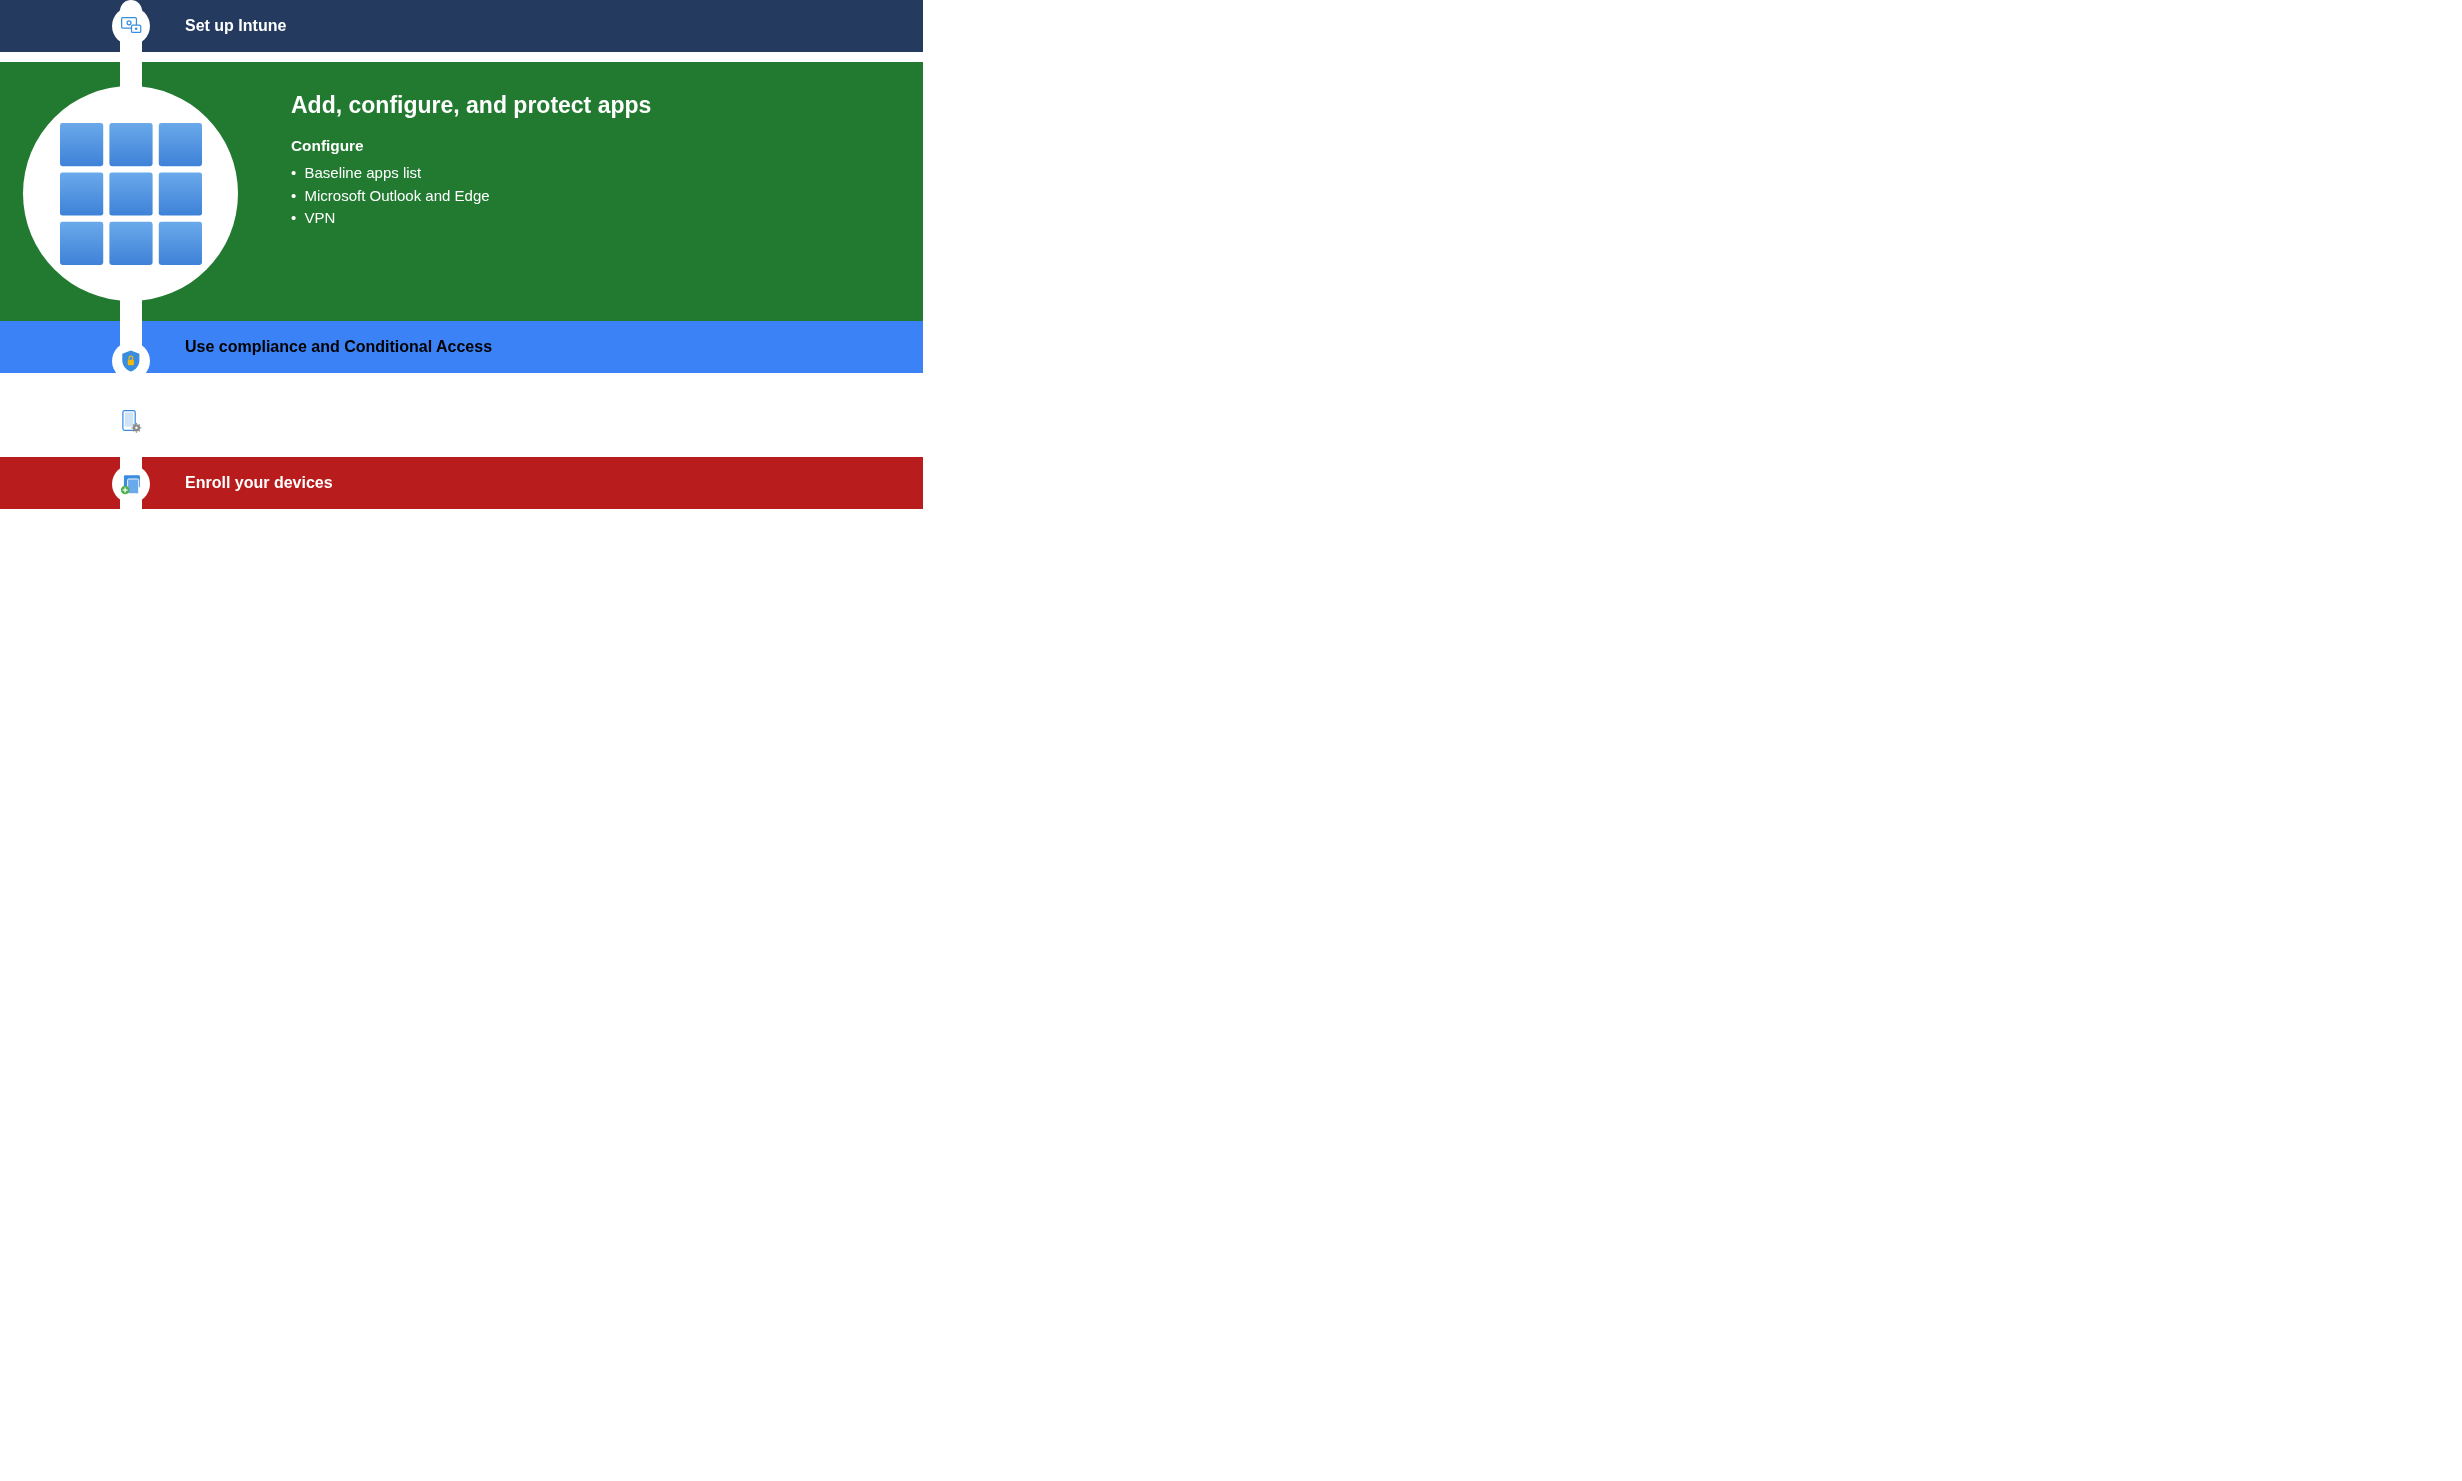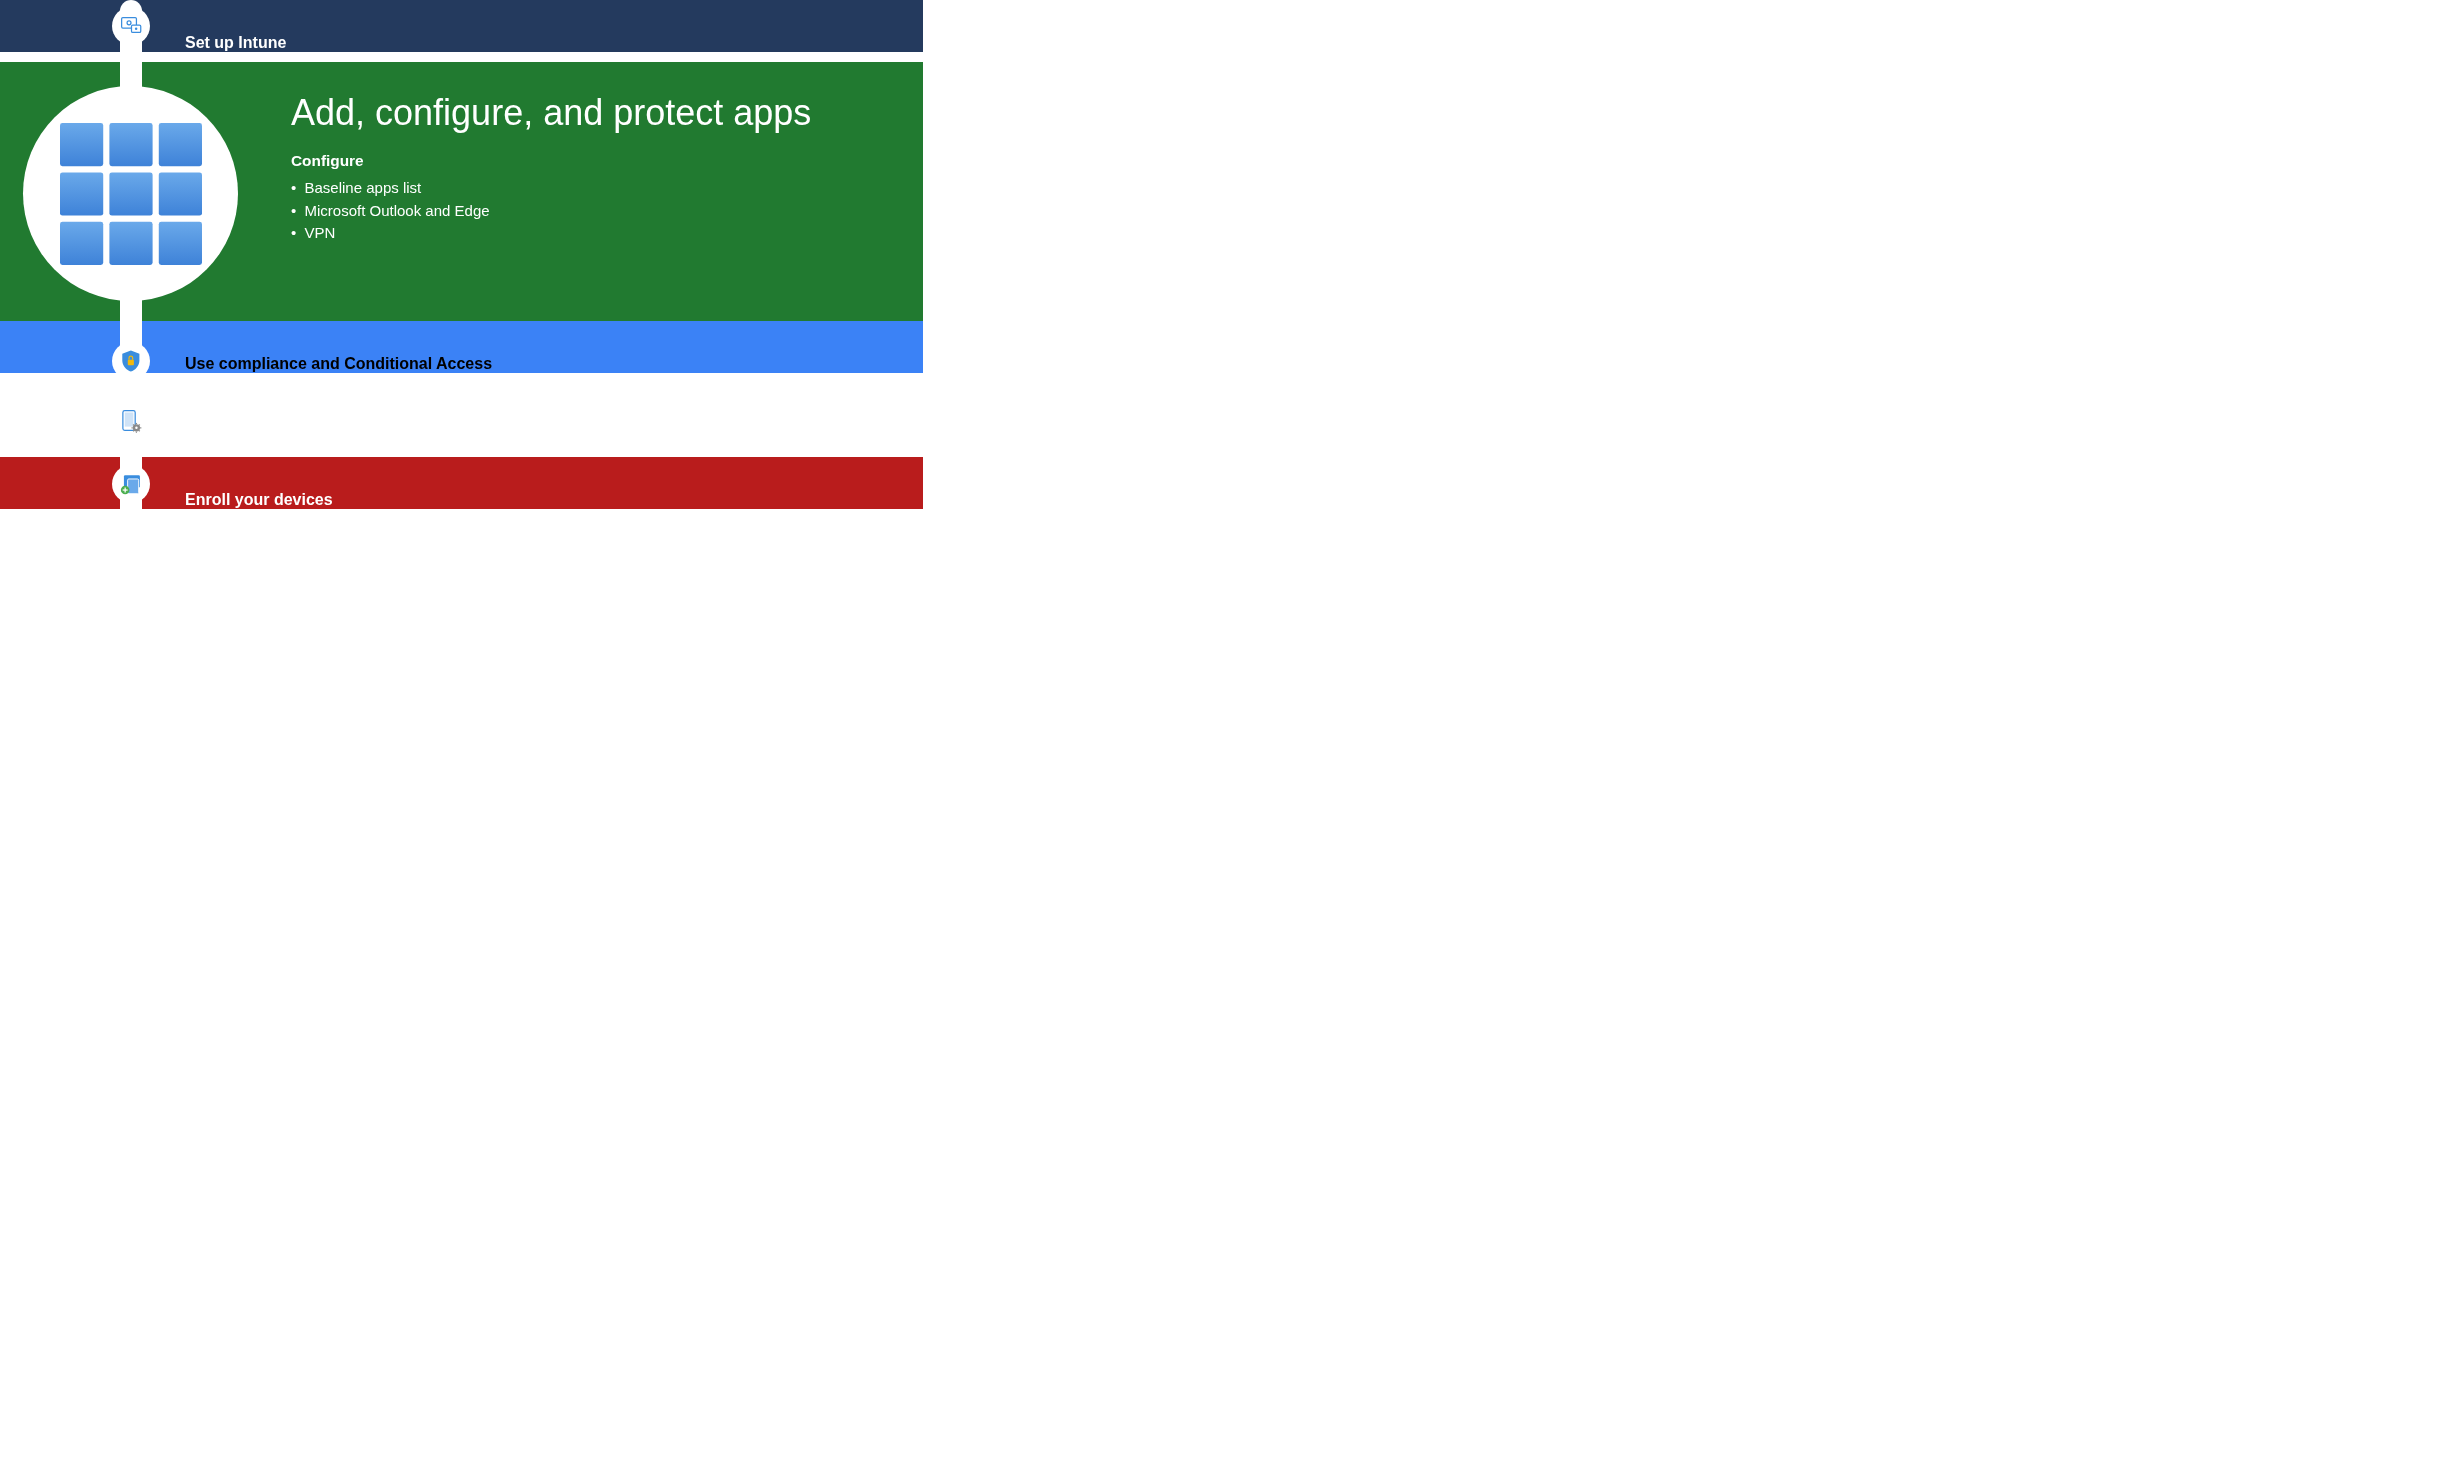--- a/index.html
+++ b/index.html
@@ -1,28 +1,28 @@
 <!DOCTYPE html>
 <html style="font-size:9.8px"><head>
 <meta charset="utf-8">
 <style>
   *{box-sizing:border-box;margin:0;padding:0}
   body{font-family:"Segoe UI",Arial,sans-serif;background:#fff;width:923px}
   .stage{position:relative;width:923px;height:557px}
-  .band{position:absolute;left:0;width:100%;padding-left:185px;display:flex;align-items:flex-end}
+  .band{position:absolute;left:0;width:100%;padding-left:185px;display:flex;align-items:center}
   .band-small{height:52px}
   .band-hero{height:263px;align-items:flex-start;padding-top:29.5px}
   
   .b1{top:0;background:#243a5e;color:#fff}
   .b2{top:62px;background:#217a30;color:#fff}
   .b3{top:321px;background:#3b82f6;color:#000}
   .b4{top:396px;background:#525355;color:#fff}
   .b5{top:457px;background:#b91c1c;color:#fff}
   .band-small .label{font-size:16px;font-weight:600}
-  .hero-title{font-size:36px;font-weight:400;padding-left:106px}
+  .hero-title{font-size:23px;font-weight:700;padding-left:106px}
   .columns{display:flex;gap:32px;padding-left:106px;margin-top:18.5px}
   .col h4{font-size:15.4px;font-weight:600;margin-bottom:7.4px}
   .col ul{list-style:none}
   .col li{font-size:15px;line-height:1.5;padding-left:13.5px;position:relative}
   .col li:before{content:"•";position:absolute;left:0}
   
   .spine{position:absolute;left:120px;top:0;width:22px;height:536px;background:#fff;border-radius:11px}
   .node{position:absolute;background:#fff;border-radius:50%;display:flex;align-items:center;justify-content:center}
   .node-sm{width:38px;height:38px;left:112px}
   .node-lg{width:215px;height:215px;left:23.4px}

